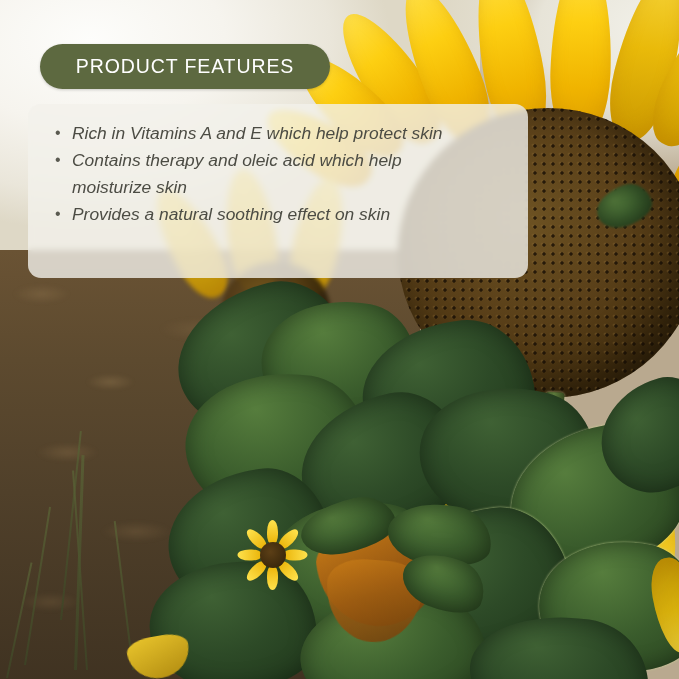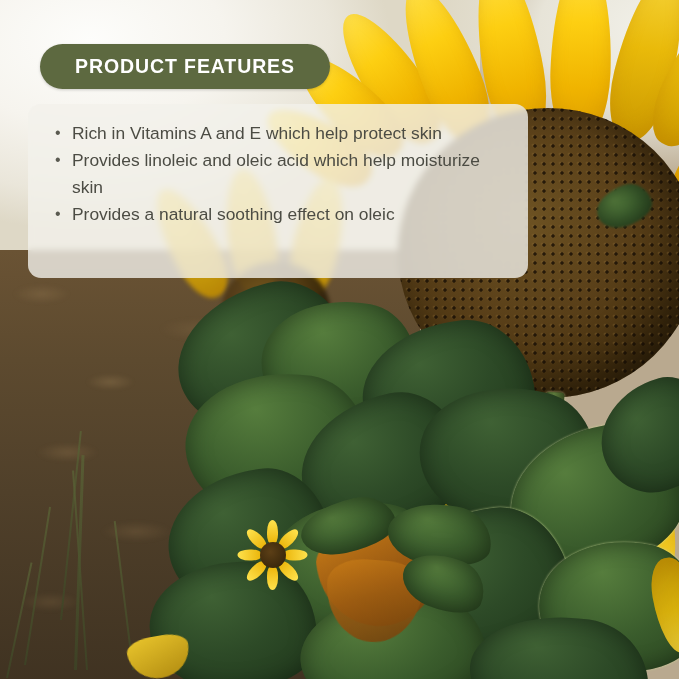--- a/index.html
+++ b/index.html
@@ -124,35 +124,35 @@
     border-radius:13px;
     backdrop-filter:blur(3px);
   }
   .pill {
     position:absolute; left:40px; top:44px; width:290px; height:45px;
     background:#5d6940; border-radius:23px;
     display:flex; align-items:center; justify-content:center;
     box-shadow:0 1px 3px rgba(0,0,0,.18);
   }
   .pill-label {
-    color:#fff; font-size:19.5px; font-weight:bold; letter-spacing:.9px;
+    color:#fff; font-size:19.5px; font-weight:normal; letter-spacing:.9px;
   }
   .features {
     position:absolute; left:52px; top:120px; width:470px;
     list-style:none;
   }
   .features li {
     position:relative; padding-left:20px;
     color:#4c4c44; font-size:17.4px; line-height:27px;
   }
   .features li::before {
     content:"\2022"; position:absolute; left:3px; top:-1px;
     color:#5a5a50; font-size:16px; line-height:27px;
   }
-  .features li span { display:block; }
+  .features li span { display:block;font-style:italic; }
 </style>
 </head>
 <body>
 
 <div id="stage">
 
   <div class="photo">
 
     <div class="sky"></div>
     <div class="sky2"></div>
@@ -242,24 +242,24 @@
     <div class="droop" style="left:128px;top:636px;width:62px;height:42px;background:linear-gradient(160deg,#e9c52c,#b08a10);transform:rotate(-10deg);"></div>
     <div class="petal sh" style="left:646px;top:462px;width:40px;height:96px;transform:rotate(170deg);opacity:.9;"></div>
   </div>
 
   <div class="panel">
     <ul class="features" style="position:static;padding:16px 14px 0 24px;">
       <li>
           <span>Rich in Vitamins A and E which help protect skin</span>
         </li>
       <li>
-          <span>Provides linoleic and oleic acid which help moisturize skin</span>
+          <span>Contains therapy and oleic acid which help moisturize skin</span>
         </li>
       <li>
-          <span>Provides a natural soothing effect on oleic</span>
+          <span>Provides a natural soothing effect on skin</span>
         </li>
     </ul>
   </div>
 
   <div class="pill">
     <span class="pill-label">PRODUCT FEATURES</span>
   </div>
 
 </div>
 

